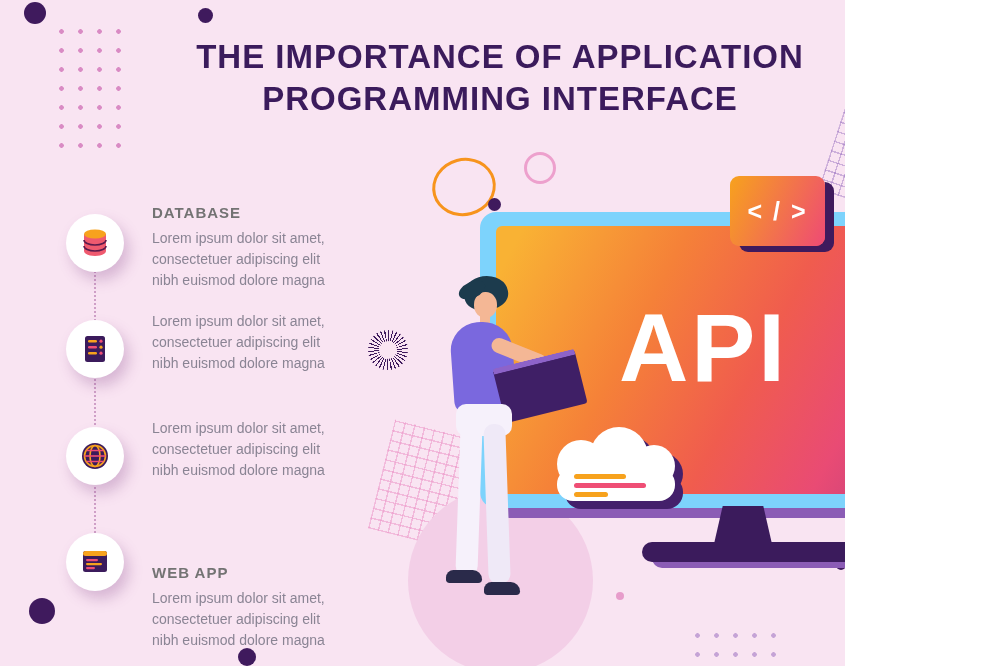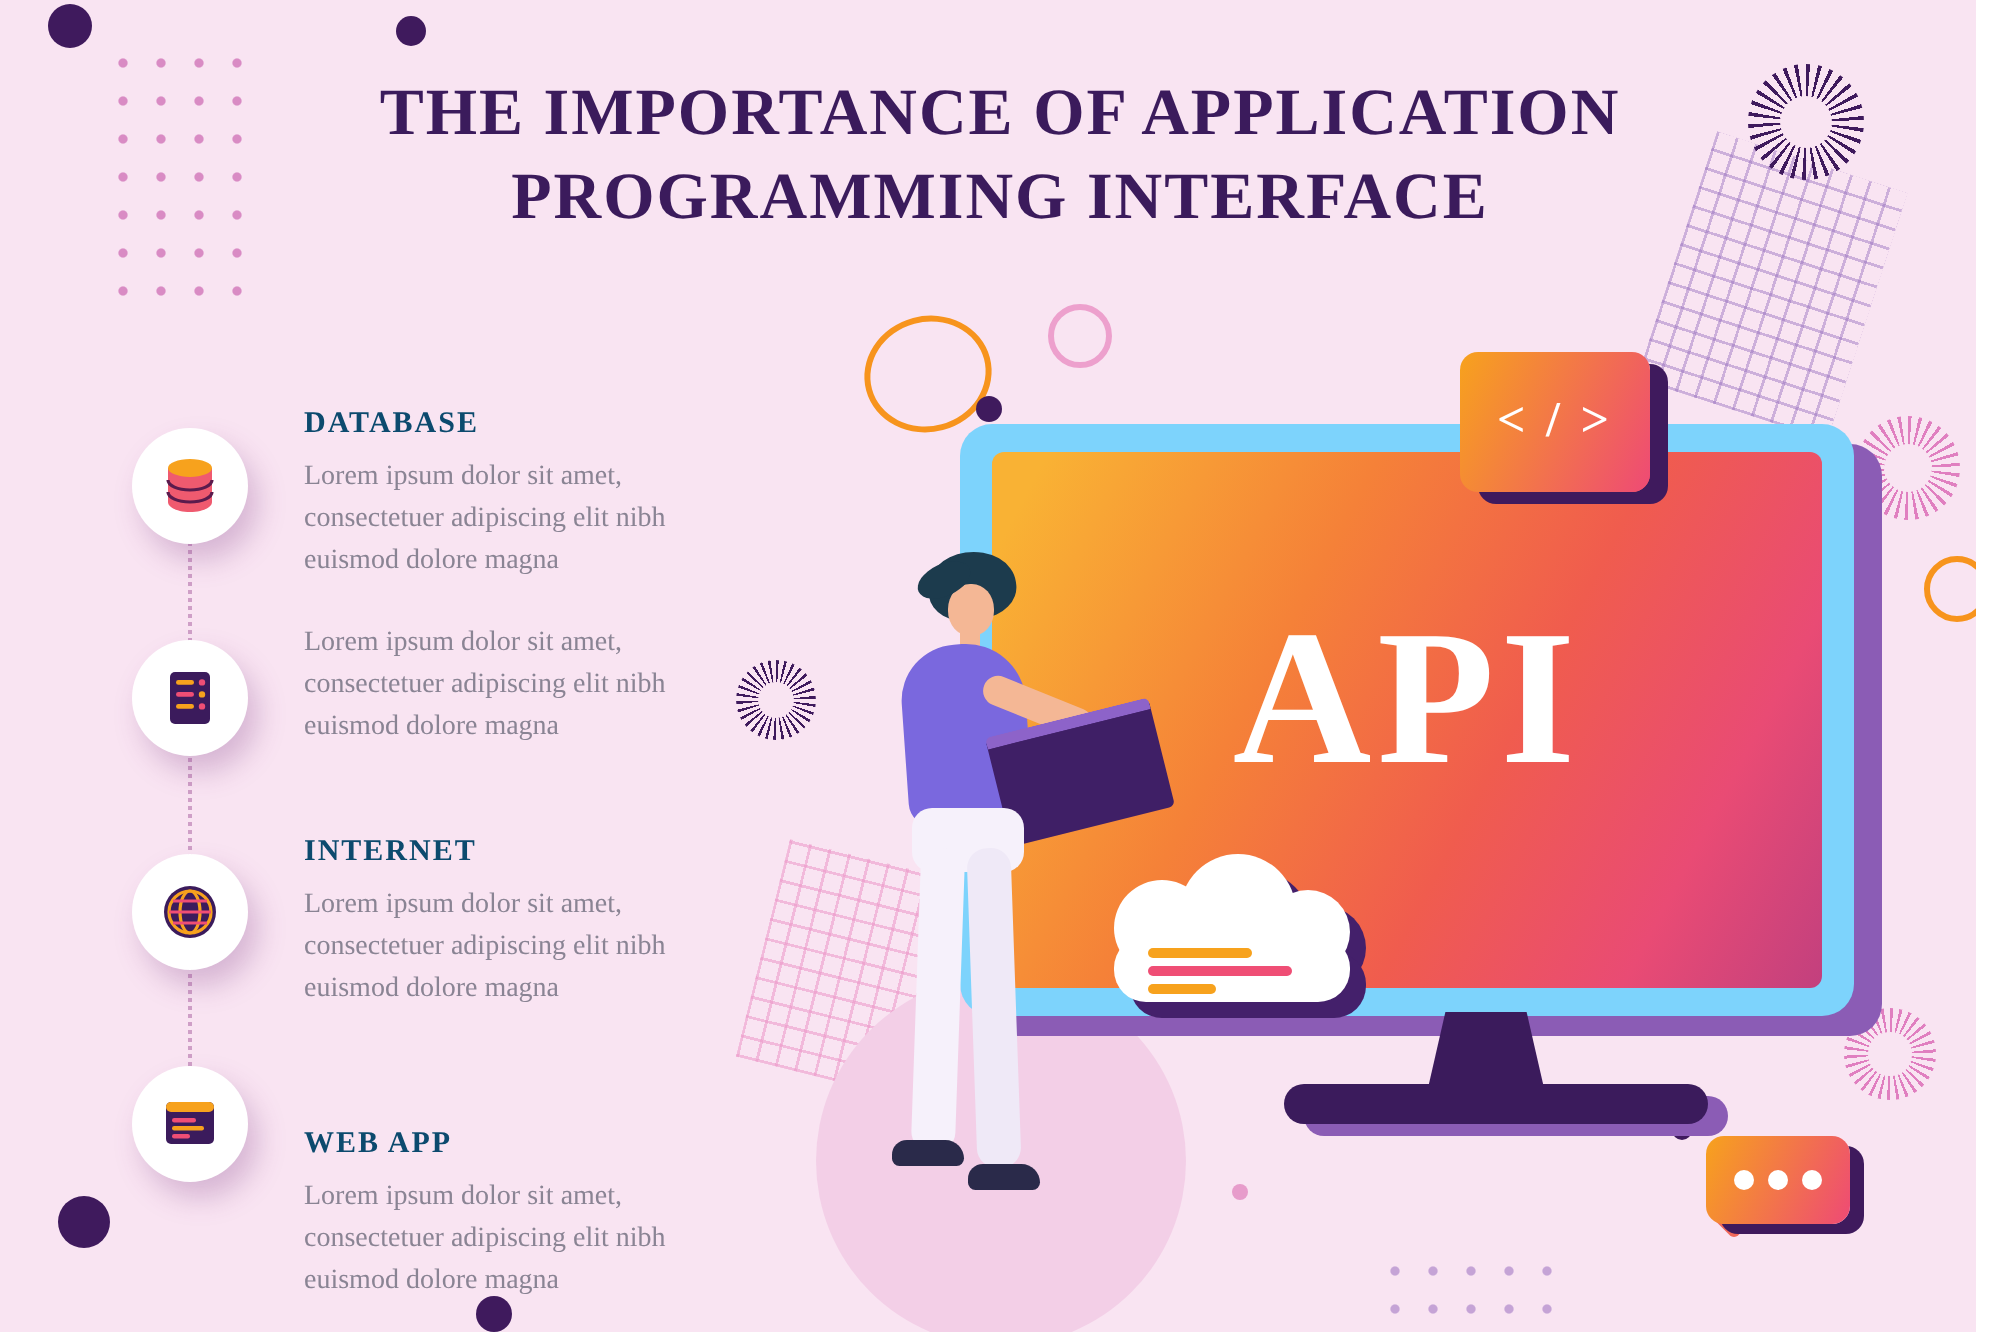--- a/index.html
+++ b/index.html
@@ -1,18 +1,18 @@
 <!DOCTYPE html>
 <html><head>
 <meta charset="utf-8">
 <style>
   html,body{margin:0;padding:0;}
   .canvas{
-    position:relative;width:988px;height:666px;overflow:hidden;
-    background:#f9e4f2;font-family:Liberation Serif, serif;
+    position:relative;width:845px;height:666px;overflow:hidden;
+    background:#f9e4f2;font-family:Liberation Sans, sans-serif;
   }
 
   
   .title{
     position:absolute;top:36px;left:150px;width:700px;text-align:center;
     font-size:33px;line-height:1.28;font-weight:800;letter-spacing:1px;
     color:#3b1b5c;margin:0;
   }
 
   
@@ -20,21 +20,21 @@
     position:absolute;left:94px;top:248px;height:316px;width:0;
     border-left:2px dotted #cf9fc7;z-index:1;
   }
   .badge{
     position:absolute;left:66px;width:58px;height:58px;border-radius:50%;
     background:#ffffff;z-index:2;display:flex;align-items:center;justify-content:center;
     box-shadow:5px 8px 14px rgba(124,62,132,0.28);
   }
   .item-text{position:absolute;left:152px;width:200px;z-index:2;}
   .item-label{
-    font-size:15px;font-weight:800;letter-spacing:1px;color:#0c4a6e;margin:0 0 7px 0;
+    font-size:15px;font-weight:800;letter-spacing:1px;color:#737373;margin:0 0 7px 0;
   }
   .item-desc{
     font-size:14px;line-height:1.5;color:#8a8494;margin:0;width:185px;
   }
 
   
   .monitor-bezel{
     position:absolute;left:480px;top:212px;width:447px;height:296px;
     background:#7dd3fc;border-radius:16px;z-index:3;
     box-shadow:14px 10px 0 0 #8b5cb5;
@@ -172,21 +172,20 @@
   <div class="badge" style="top:427px;">
     <svg width="34" height="34" viewBox="0 0 34 34">
       <circle cx="17" cy="17" r="13" fill="#3b1b5c"></circle>
       <circle cx="17" cy="17" r="10.5" fill="none" stroke="#f7a21d" stroke-width="1.6"></circle>
       <ellipse cx="17" cy="17" rx="5" ry="10.5" fill="none" stroke="#f7a21d" stroke-width="1.6"></ellipse>
       <line x1="6.5" y1="17" x2="27.5" y2="17" stroke="#ef4e75" stroke-width="1.6"></line>
       <path d="M8.5 11.5 h17 M8.5 22.5 h17" stroke="#ef4e75" stroke-width="1.4"></path>
     </svg>
   </div>
   <div class="item-text" style="top:418px;">
-    <p class="item-label">INTERNET</p>
     <p class="item-desc">Lorem ipsum dolor sit amet, consectetuer adipiscing elit nibh euismod dolore magna</p>
   </div>
 
   <div class="badge" style="top:533px;">
     <svg width="34" height="34" viewBox="0 0 34 34">
       <rect x="5" y="6" width="24" height="21" rx="2.5" fill="#3b1b5c"></rect>
       <rect x="5" y="6" width="24" height="5" rx="2.5" fill="#f7a21d"></rect>
       <rect x="8" y="14" width="12" height="2.2" rx="1.1" fill="#ef4e75"></rect>
       <rect x="8" y="18" width="16" height="2.2" rx="1.1" fill="#f7a21d"></rect>
       <rect x="8" y="22" width="9" height="2.2" rx="1.1" fill="#ef4e75"></rect>

